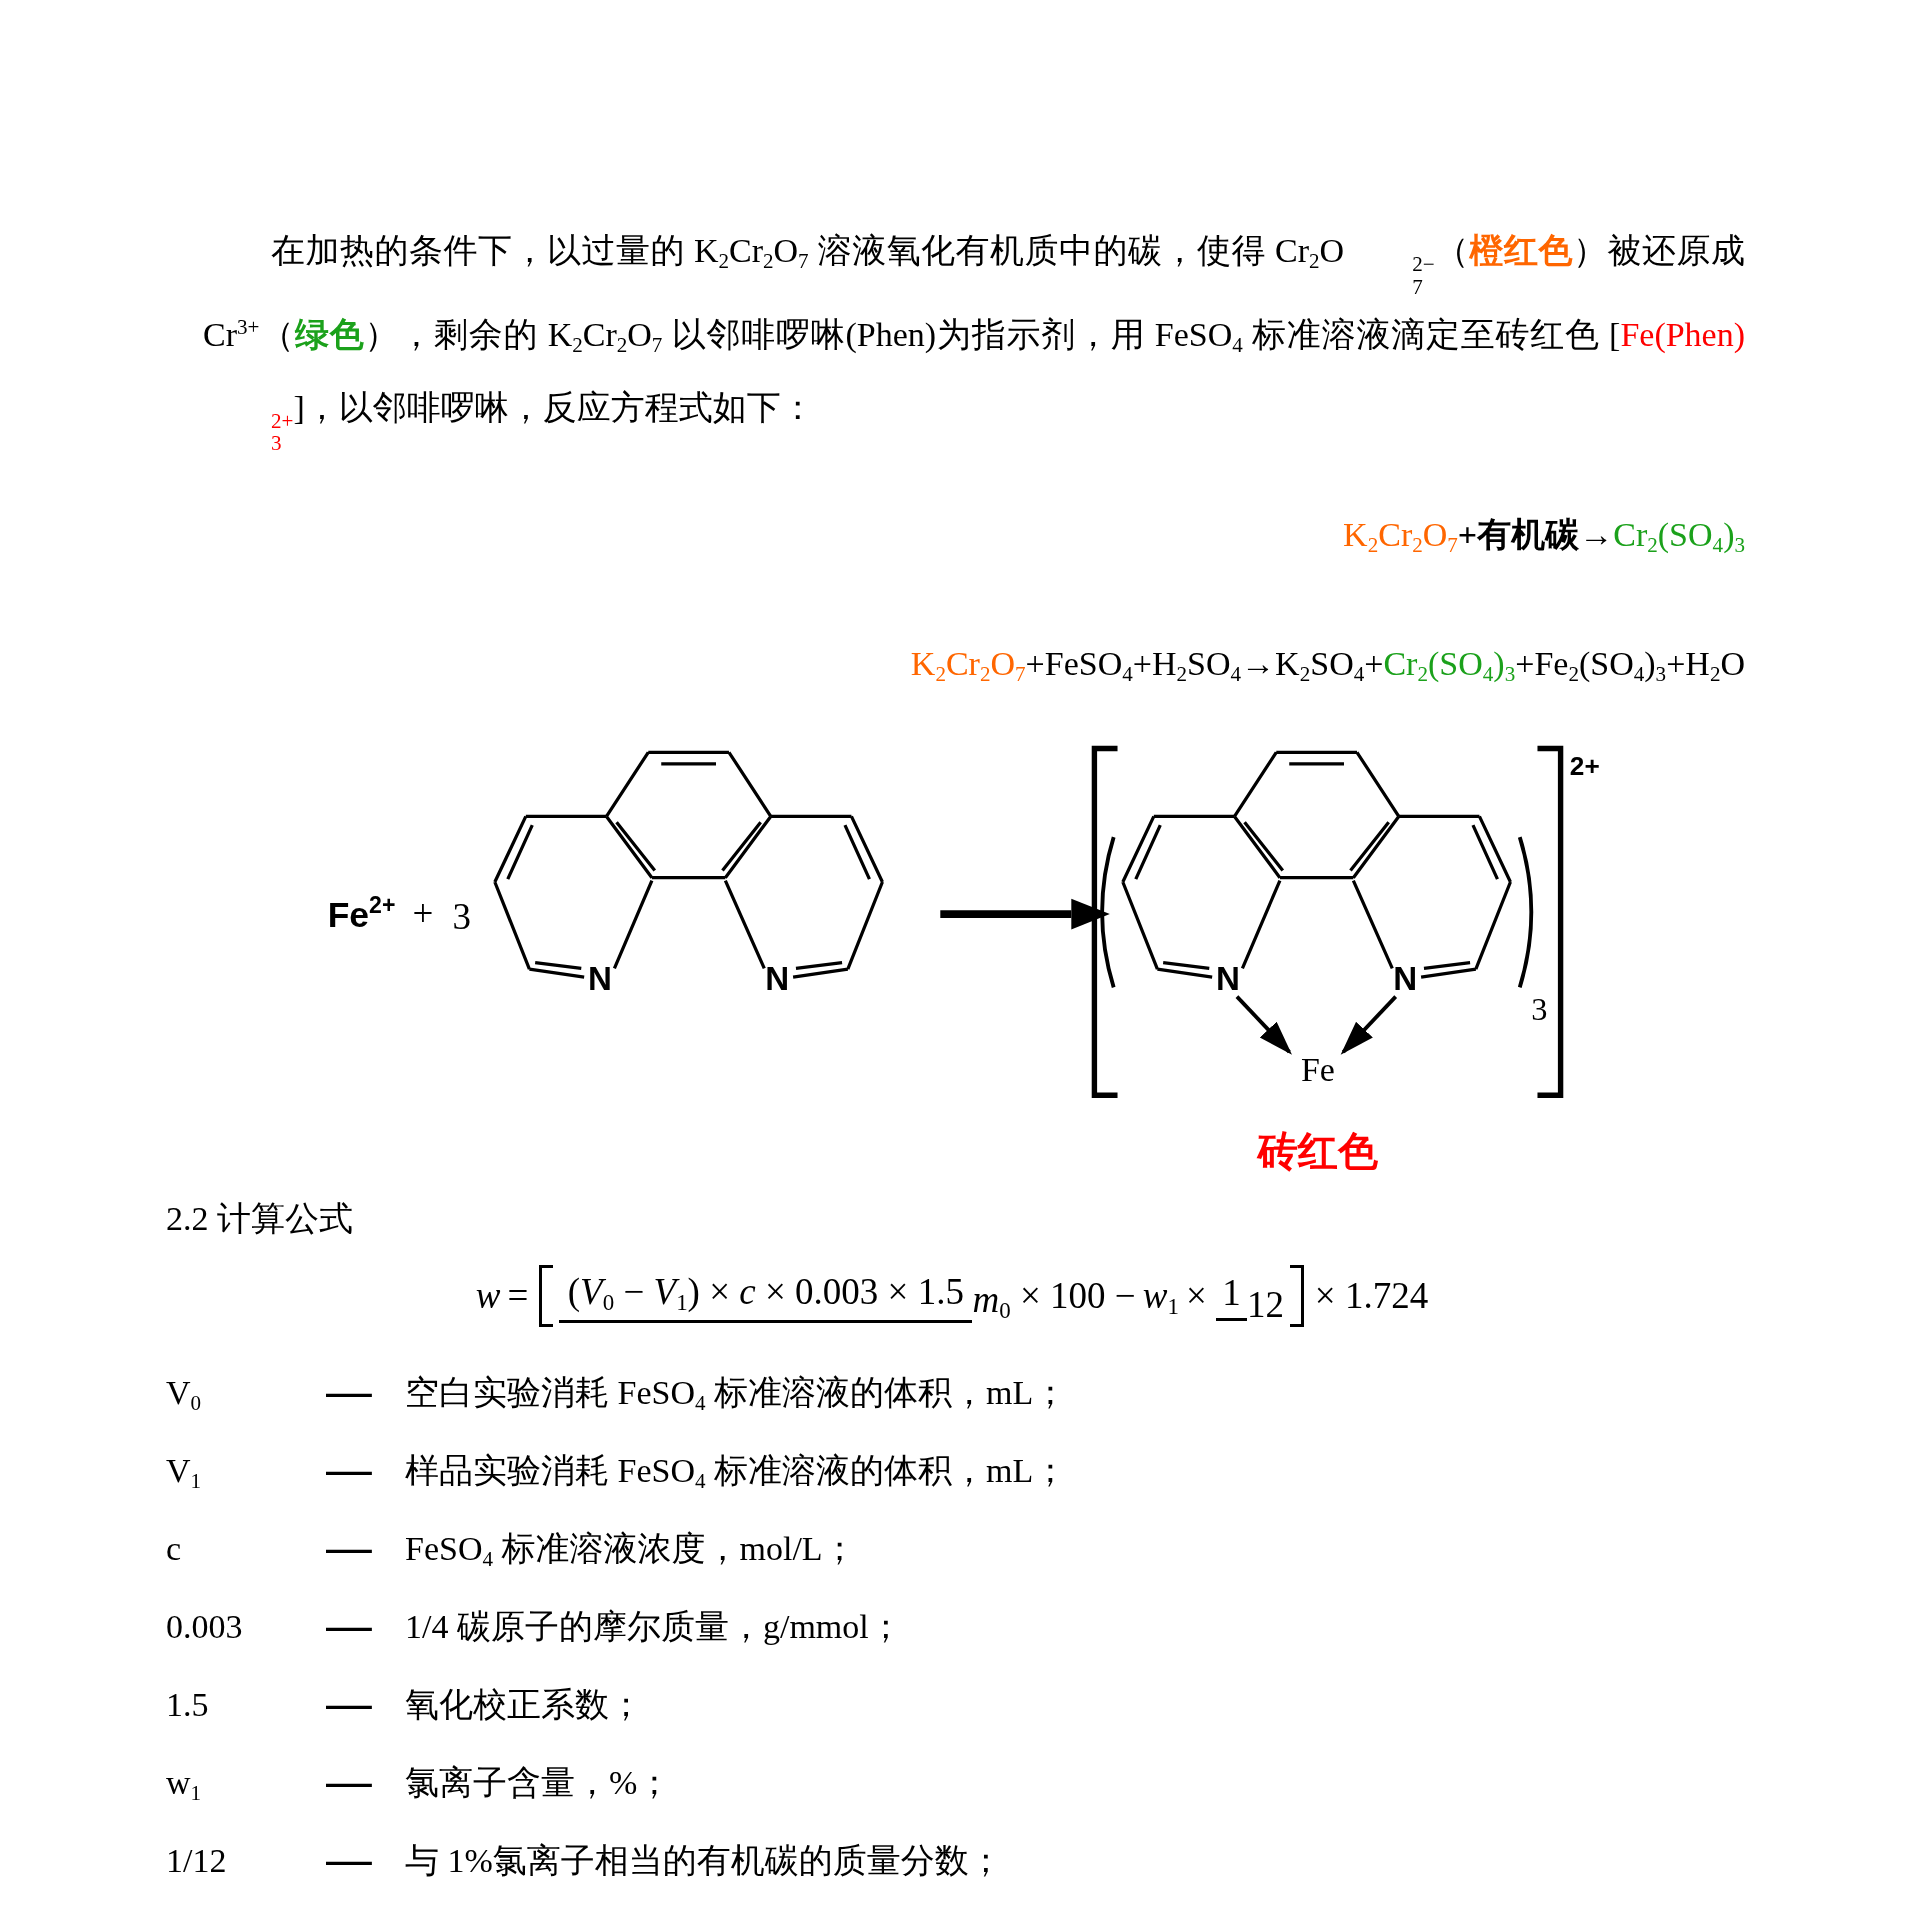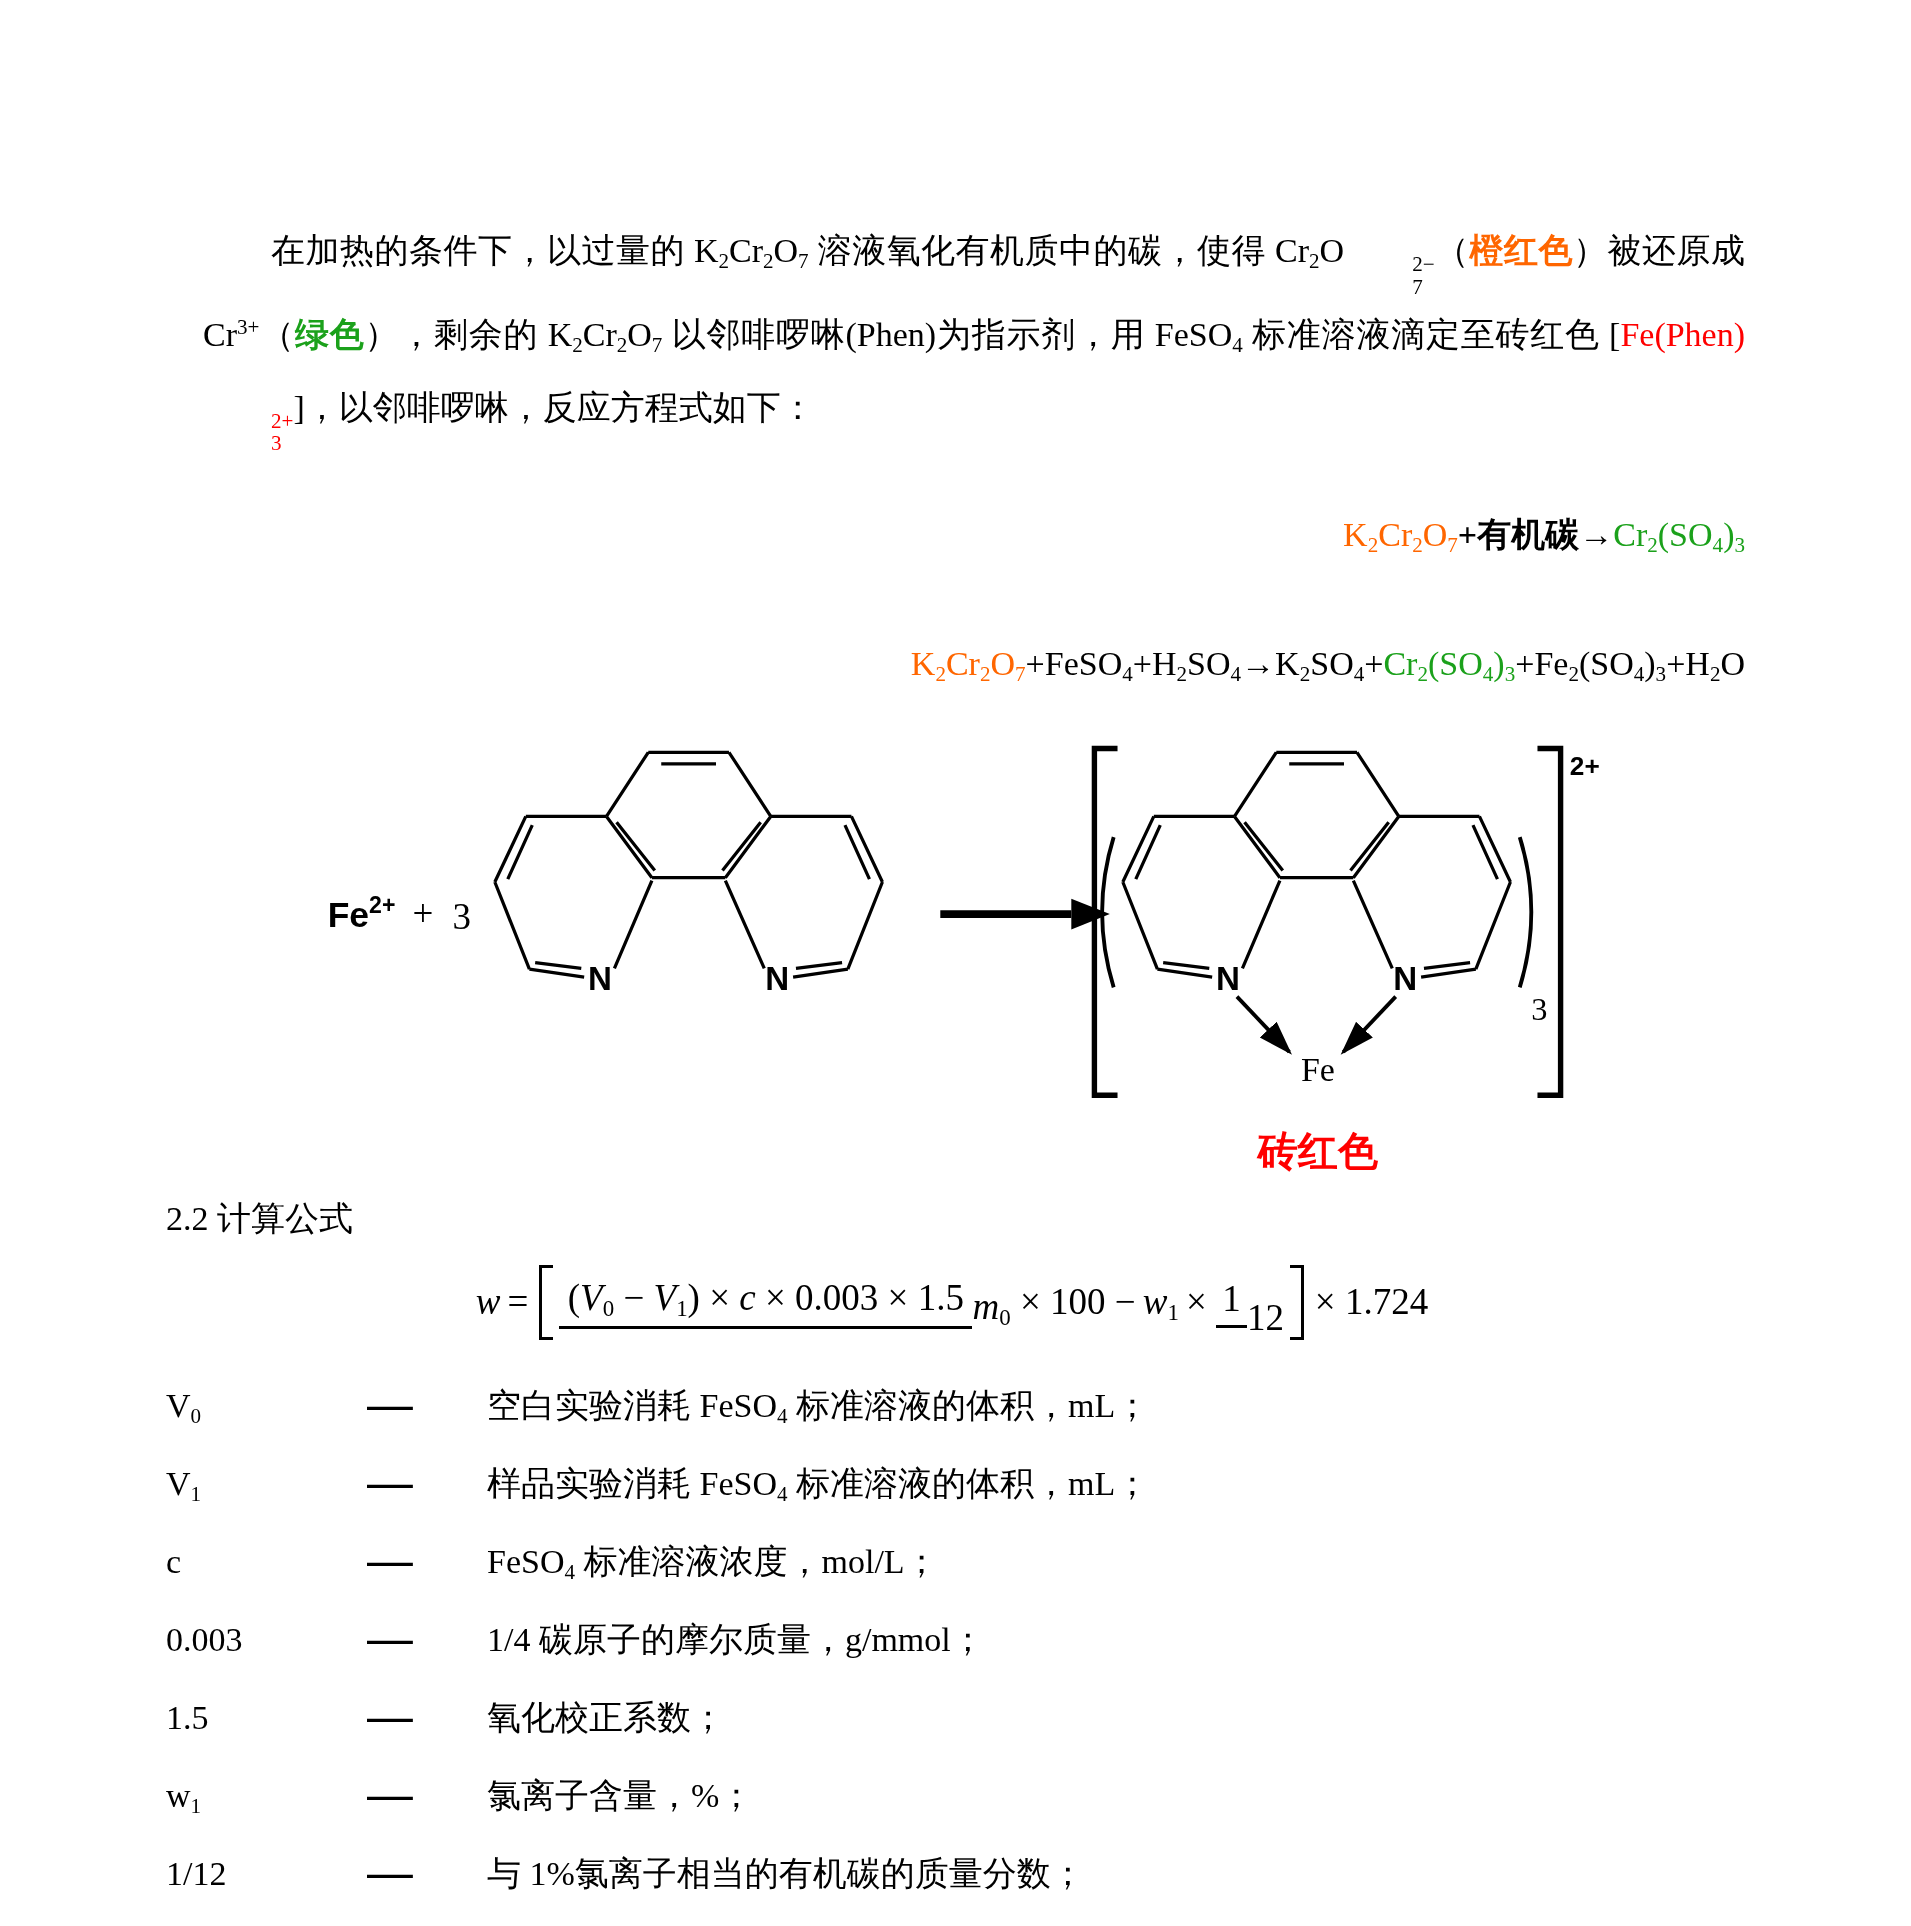--- a/index.html
+++ b/index.html
@@ -30,24 +30,24 @@
            font-size:37px;line-height:1.2;}
   .formula .it{font-style:italic;}
   .fsp{padding:0 7px;}
   .fbr{align-self:stretch;width:10.8px;border:3.9px solid #000;margin:0 3.9px;}
   .fbr-l{border-right:none;}
   .fbr-r{border-left:none;}
   .frac{display:inline-flex;flex-direction:row;align-items:center;margin:0 2.3px;}
   .frac .num{border-bottom:3.5px solid #000;padding:0 8.5px 5.4px 8.5px;}
   .frac .den{padding-top:9px;}
   .frac.small .num{border-bottom:3.1px solid #000;padding:0 6.2px 3.1px 6.2px;}
-  .frac.small .den{padding-top:18px;margin-top:13px;}
+  .frac.small .den{padding-top:18px;}
   
   .deflist{margin-top:37px;}
-  .drow{display:flex;align-items:flex-end;line-height:56px;margin-bottom:21px;gap:41px;}
+  .drow{display:flex;align-items:flex-end;line-height:56px;margin-bottom:21px;}
   .dterm{flex:0 0 160px;}
   .ddash{flex:0 0 79px;font-weight:bold;display:inline-block;}
   .ddash .bar{display:inline-block;transform:scaleX(1.35);transform-origin:left center;
               font-family:"Liberation Sans","DejaVu Sans",sans-serif;font-weight:bold;}
   .ddesc{flex:1;}
   .it{font-style:italic;}
 </style>
 </head>
 <body>
 

